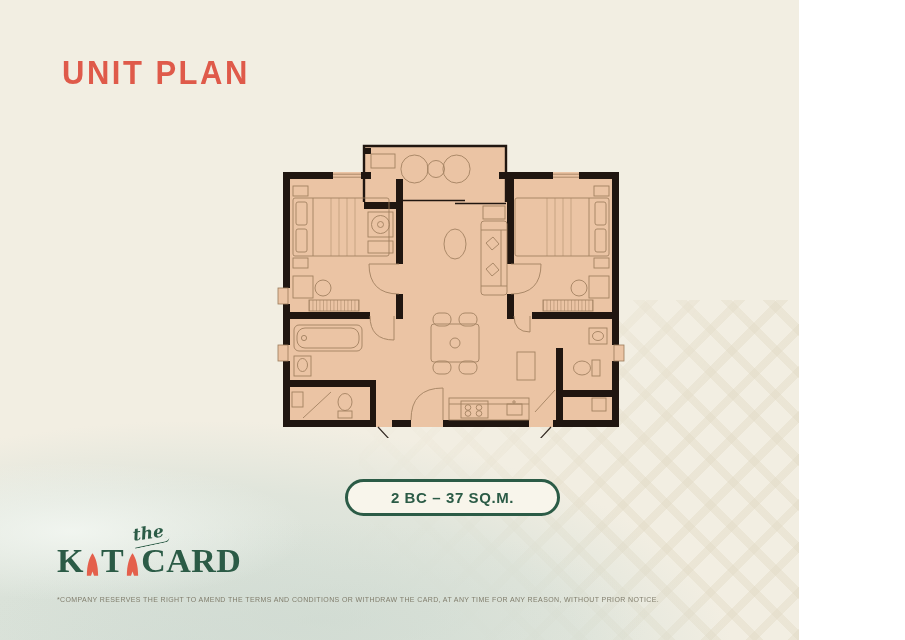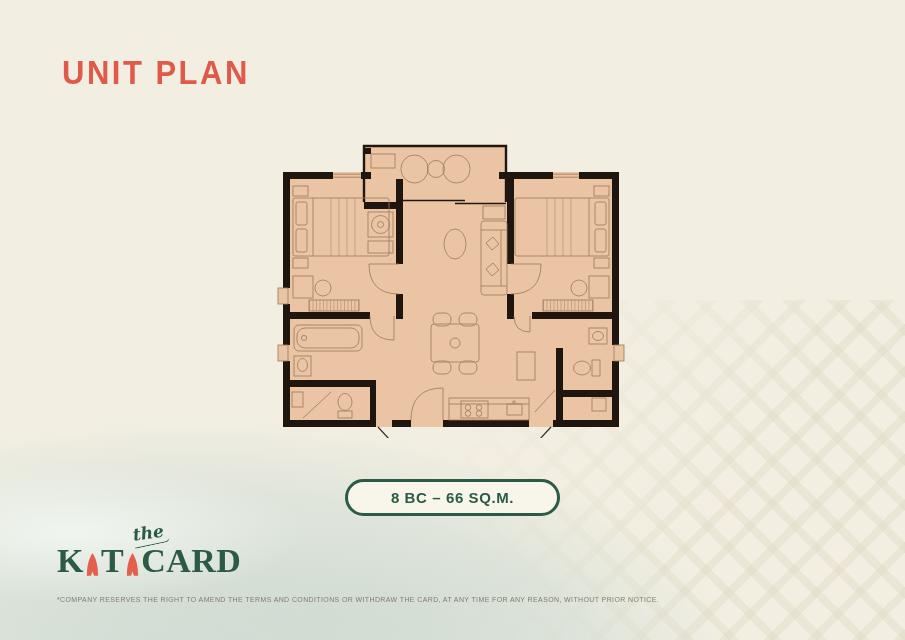--- a/index.html
+++ b/index.html
@@ -1,17 +1,17 @@
 <!DOCTYPE html>
 <html style="--cream: #F2EEE2; --title: #DF5A4A; --green: #2B5B46; --coral: #E4604C; --floor: #EBC4A4; --wall: #201610; --line: #9B7A5A; --water: #D8E1D9; --pattern: #E7E0CD; --badge_bg: #F8F5EB; --disclaimer: #807D6C;"><head>
 <meta charset="utf-8">
 <style>
   html,body{margin:0;padding:0;}
   .page{
-    position:relative;width:905px;height:640px;overflow:hidden;
+    position:relative;width:799px;height:640px;overflow:hidden;
     background:var(--cream);
     font-family:"Liberation Sans",sans-serif;
   }
   
   .pattern{
     position:absolute;right:0;bottom:0;width:440px;height:340px;
     background-image:
       repeating-linear-gradient(45deg, rgba(214,204,176,0.50) 0 8px, rgba(0,0,0,0) 8px 30px, rgba(214,204,176,0.50) 30px 38px, rgba(0,0,0,0) 38px 62px),
       repeating-linear-gradient(-45deg, rgba(214,204,176,0.50) 0 8px, rgba(0,0,0,0) 8px 30px, rgba(214,204,176,0.50) 30px 38px, rgba(0,0,0,0) 38px 62px);
     opacity:.5;
@@ -215,21 +215,21 @@
         <path d="M87,174 Q87,198 111,198 M111,174 V198"></path>
         <path d="M231,174 Q231,190 247,190 M247,174 V190"></path>
         <path d="M20,276 L48,250"></path>
         <path d="M252,270 L272,248"></path>
         <path d="M95,285 L107,298 M268,285 L256,298" stroke="var(--wall)" stroke-width="1.2"></path>
       </g>
     </svg>
   </div>
 
   <div class="badge">
-    <span>8 BC – 66 SQ.M.</span>
+    <span>2 BC – 37 SQ.M.</span>
   </div>
 
   <div class="logo">
     <div class="logo-the">the</div>
     <div class="logo-word">
       <span>K</span>
       <svg class="sail" viewBox="0 0 16 26">
         <path d="M8,1 C4.5,6 2,13.5 2,25 L6.4,25 L8,20.5 L9.6,25 L14,25 C14,13.5 11.5,6 8,1 Z" fill="var(--coral)"></path>
       </svg>
       <span>T</span>

